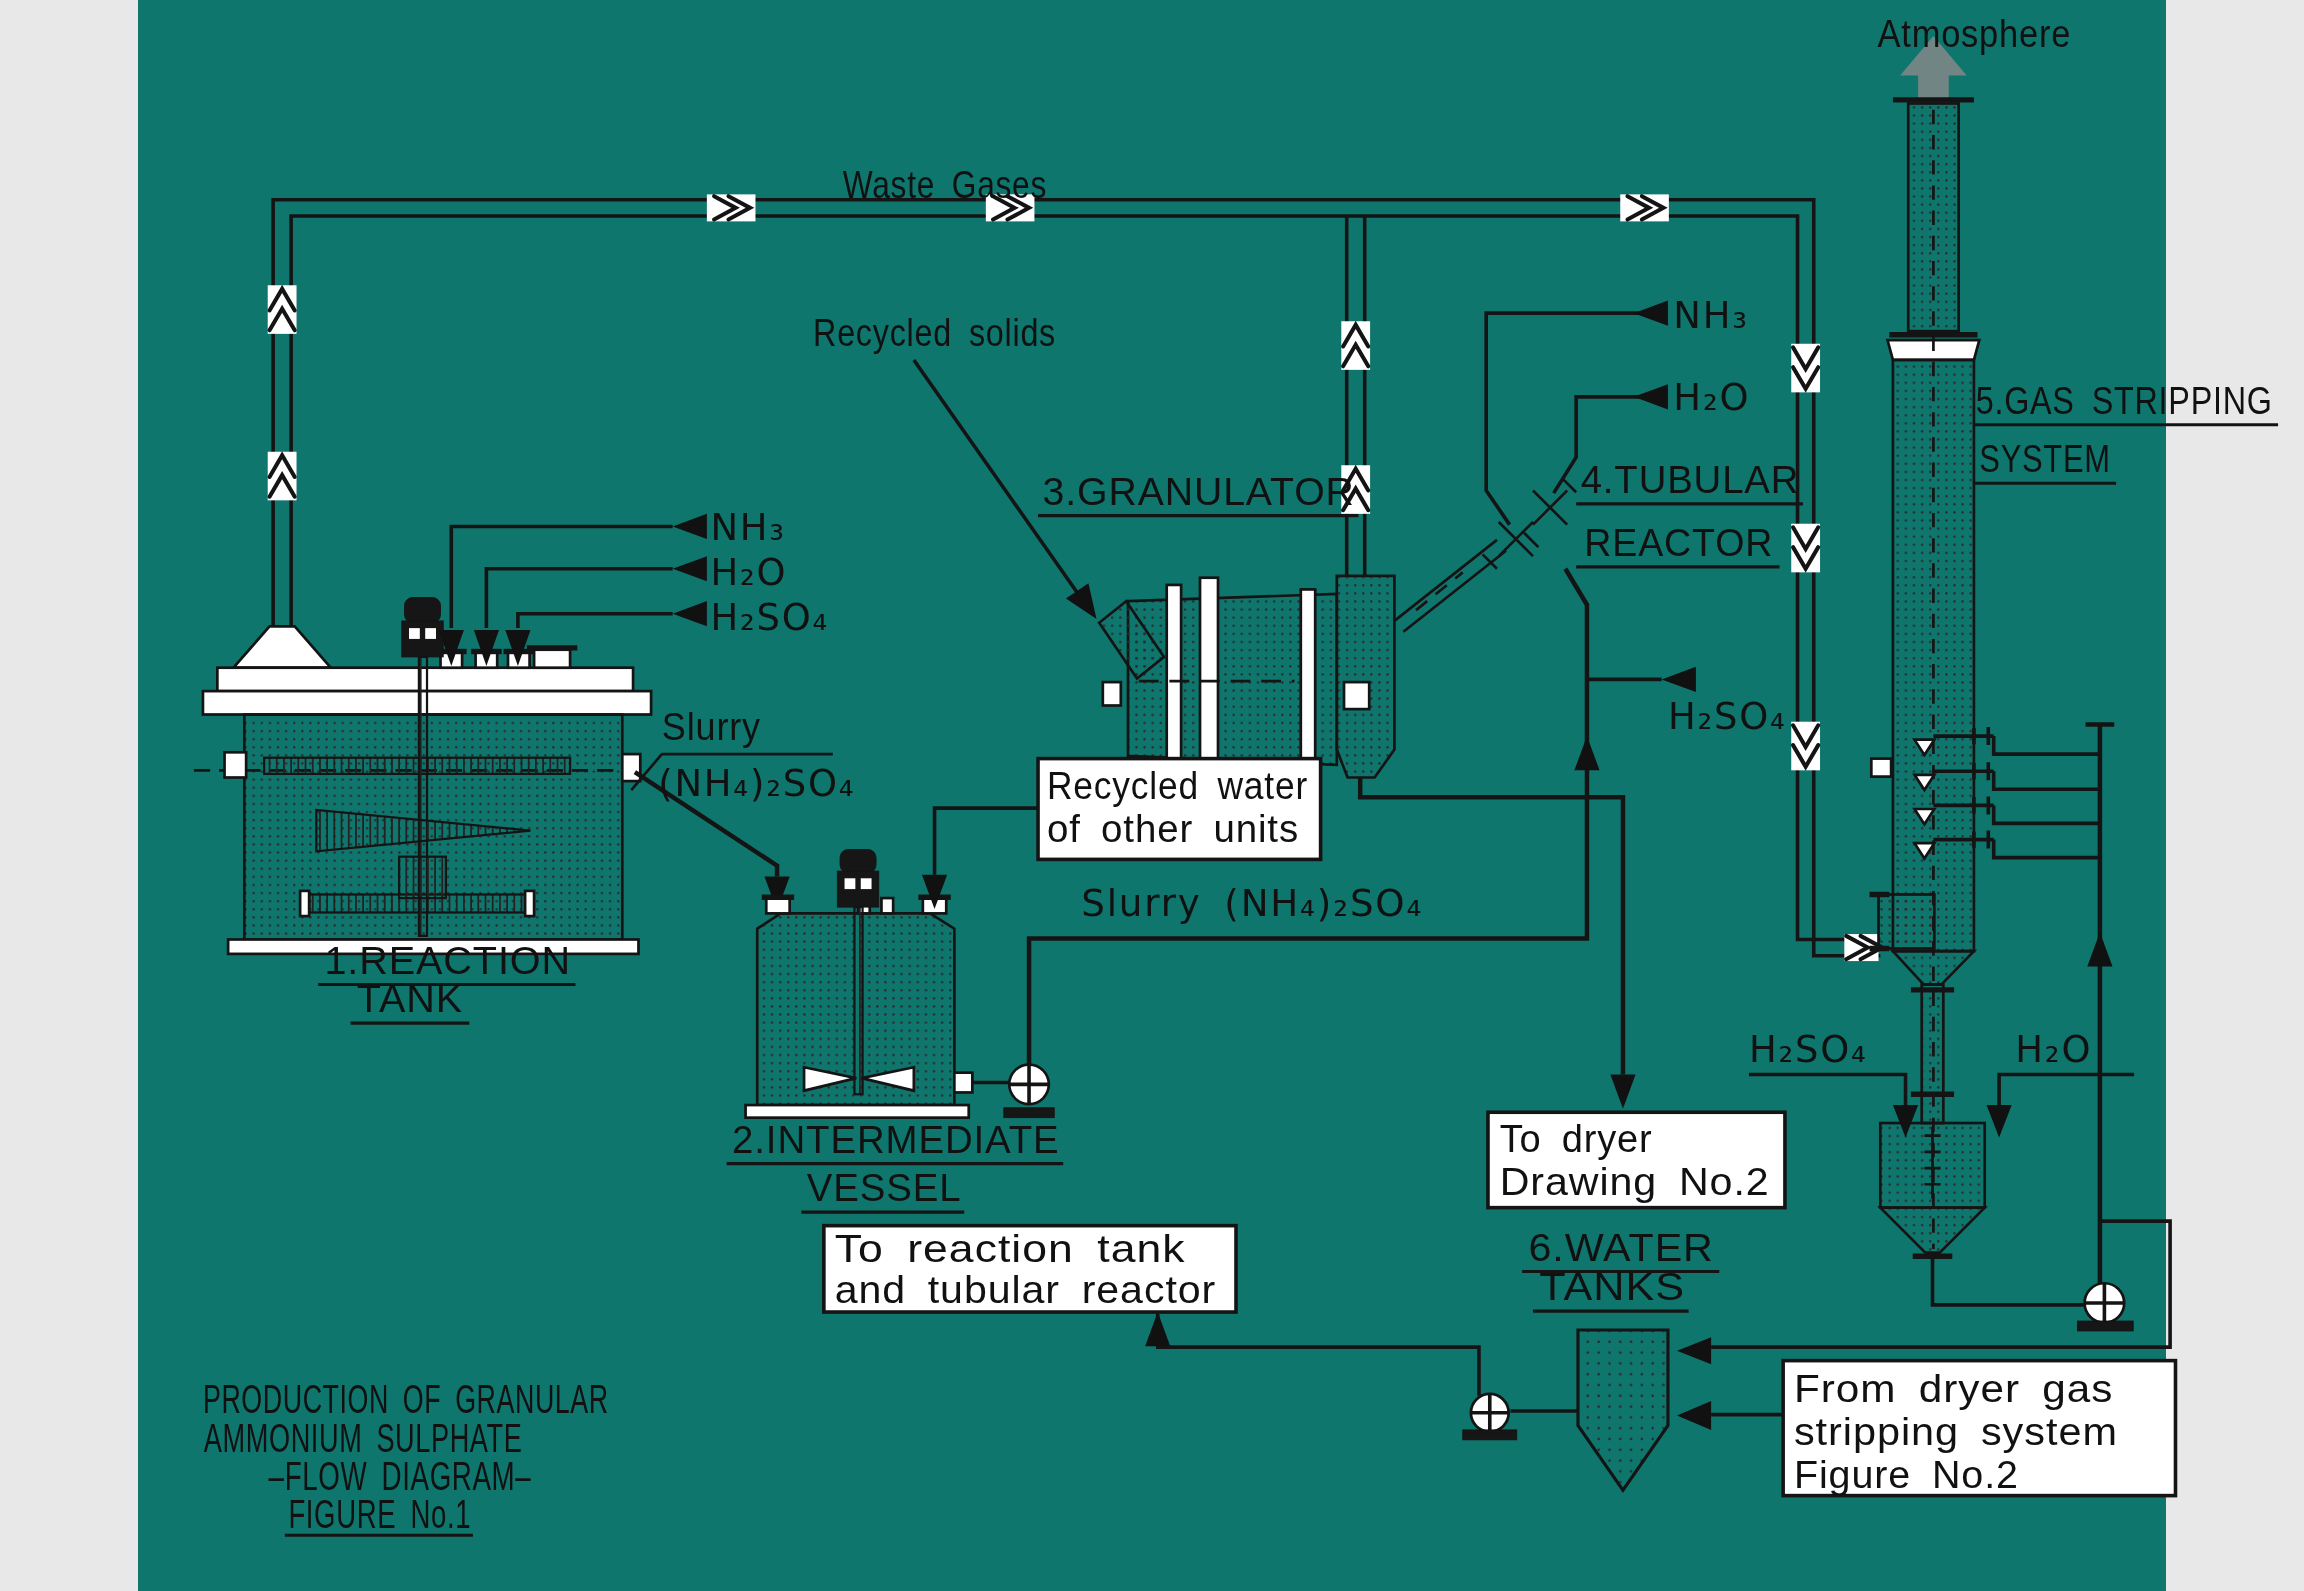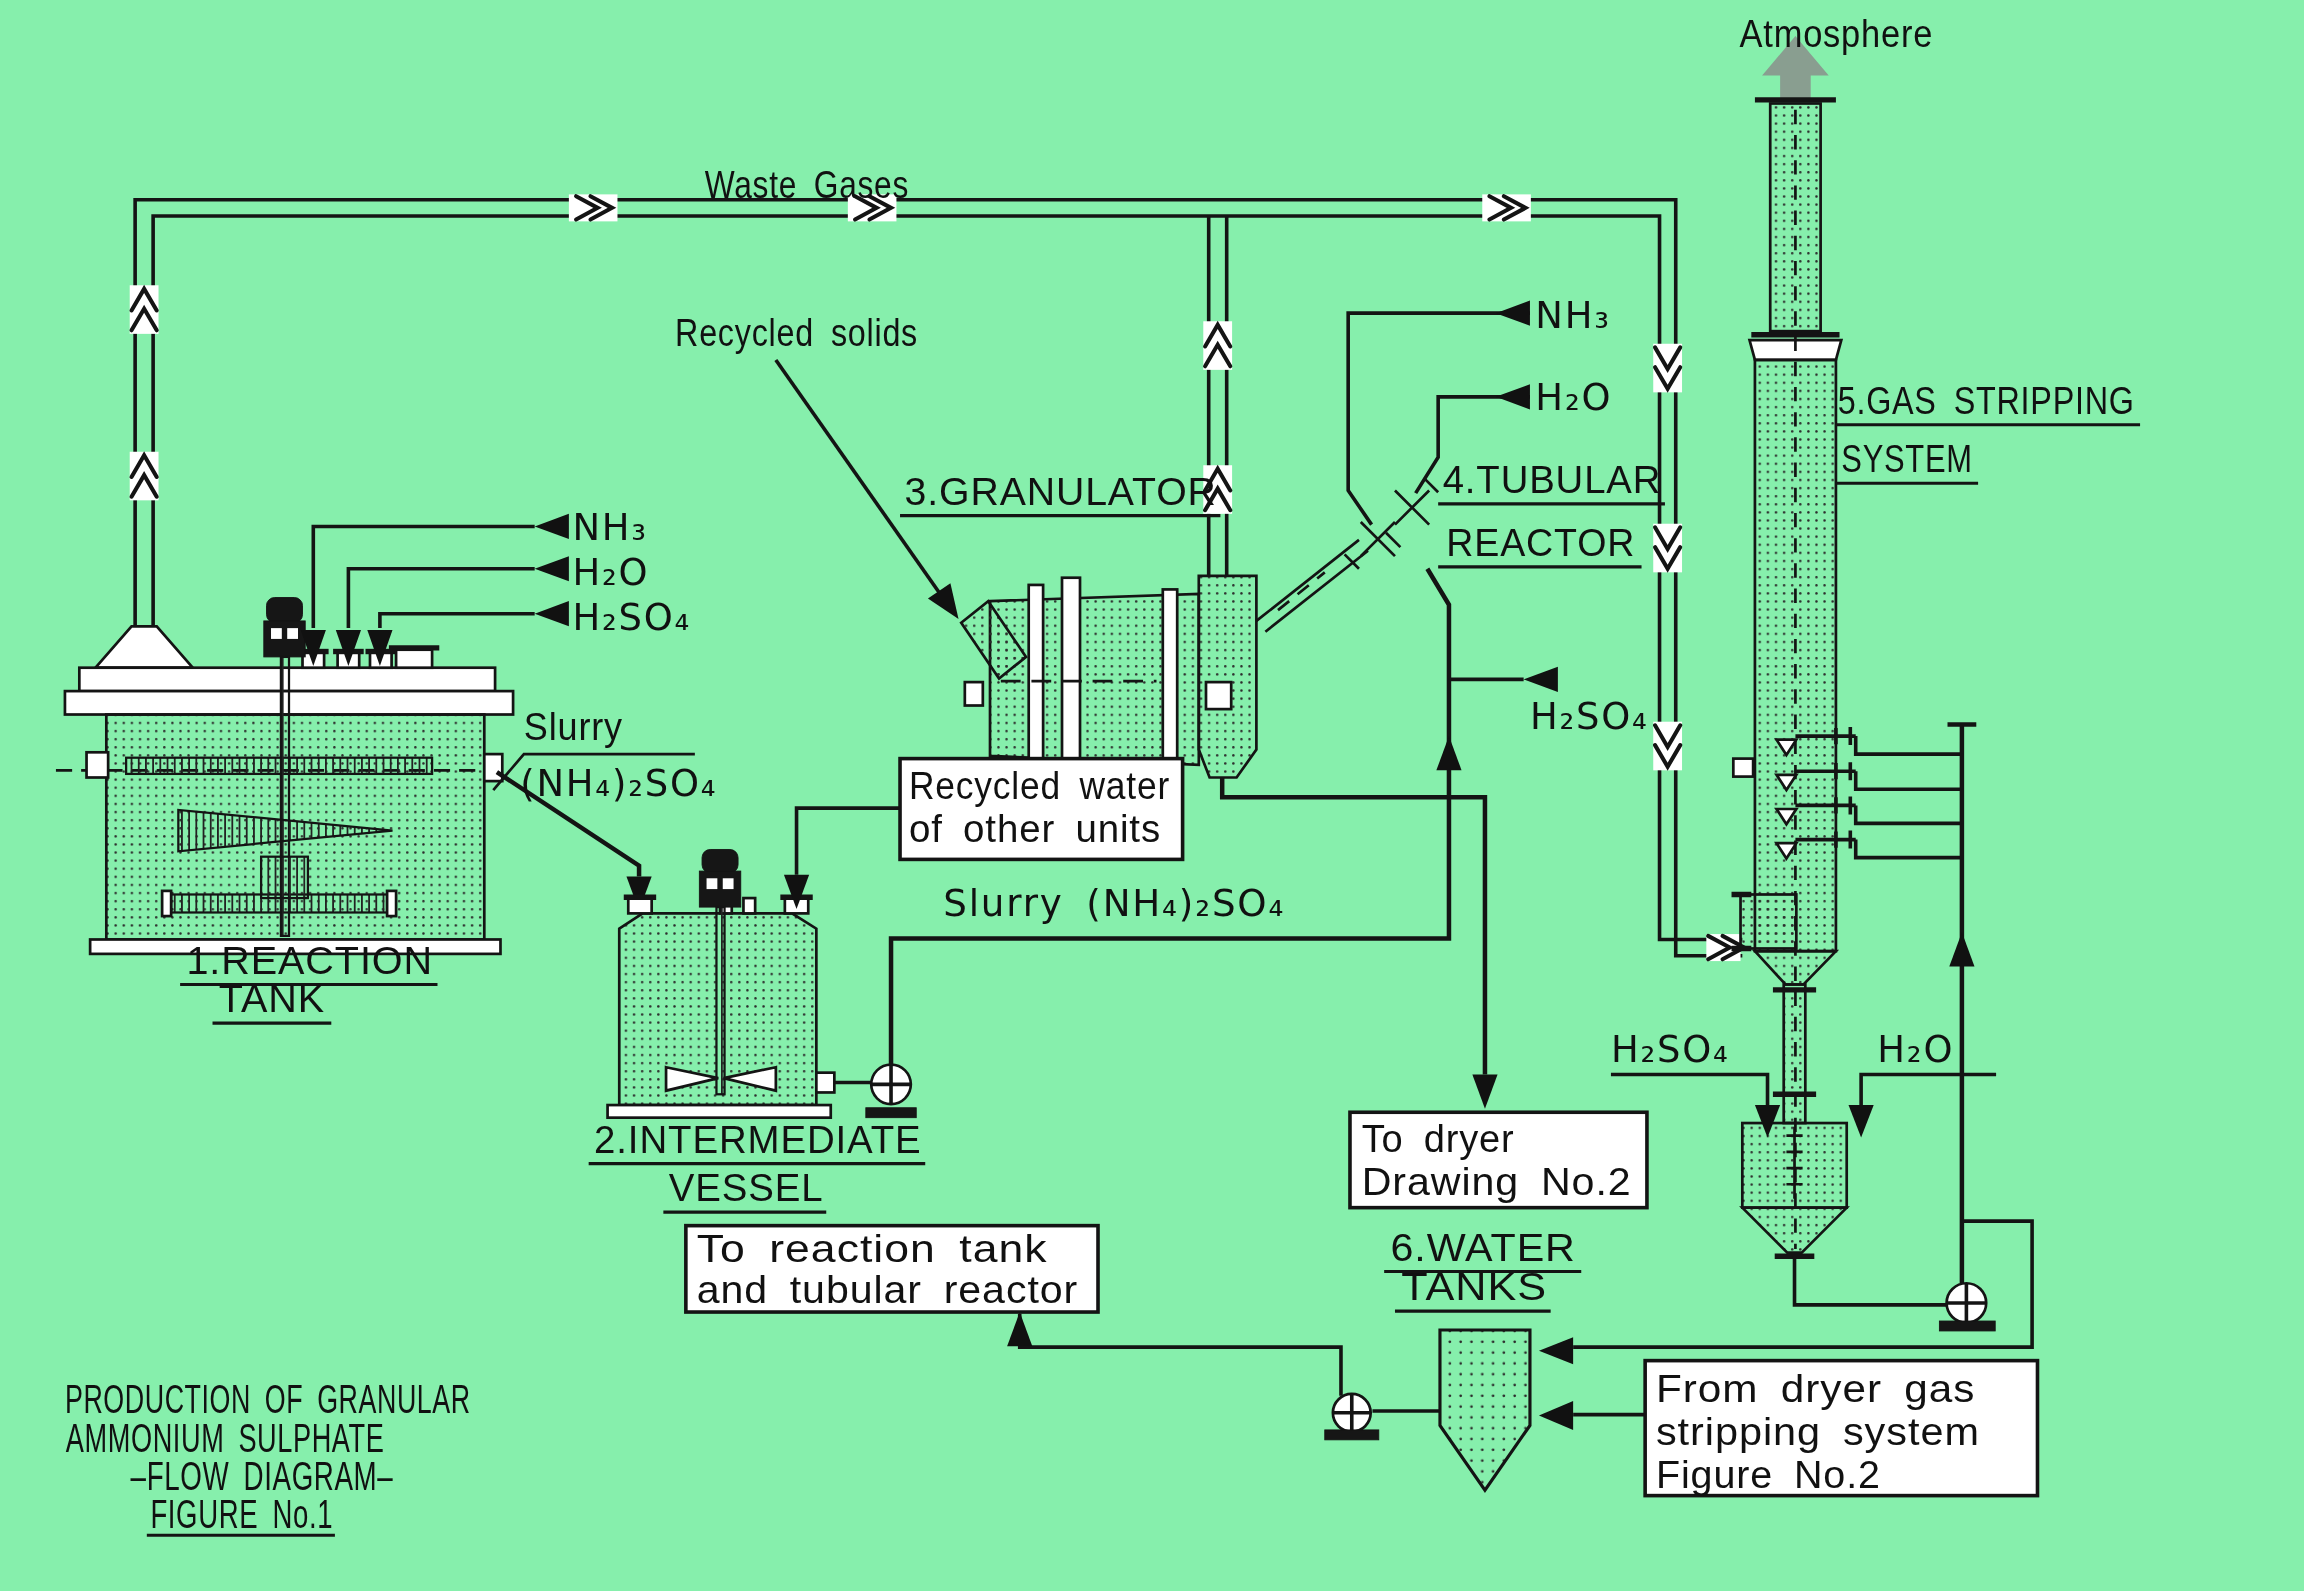--- a/index.html
+++ b/index.html
@@ -1,16 +1,16 @@
 <!DOCTYPE html>
 <html style="font-size:14.4px"><head>
 <meta charset="utf-8">
 <style>
   html,body{margin:0;padding:0;background:#e8e8e8;}
-  .page{position:relative;width:2304px;height:1591px;background:#86efac;margin:0 auto;
+  .page{position:relative;width:2028px;height:1591px;background:#0f766e;margin:0 auto;
         font-family:"Liberation Sans", sans-serif;}
   svg{position:absolute;left:0;top:0;}
   text{fill:#111;letter-spacing:1px;word-spacing:10px;font-family:"Liberation Sans",sans-serif;}
   .lbl{font-size:44px;}
   .formula{font-family:"DejaVu Sans",sans-serif;font-size:41px;letter-spacing:2px;}
   .title-line{font-size:46px;letter-spacing:1px;}
   .pipe{stroke:#141414;stroke-width:4;fill:none;}
   .pipe5{stroke:#141414;stroke-width:5;fill:none;}
   .thin{stroke:#141414;stroke-width:3;fill:none;}
   .thick{stroke:#141414;stroke-width:6;fill:none;}

